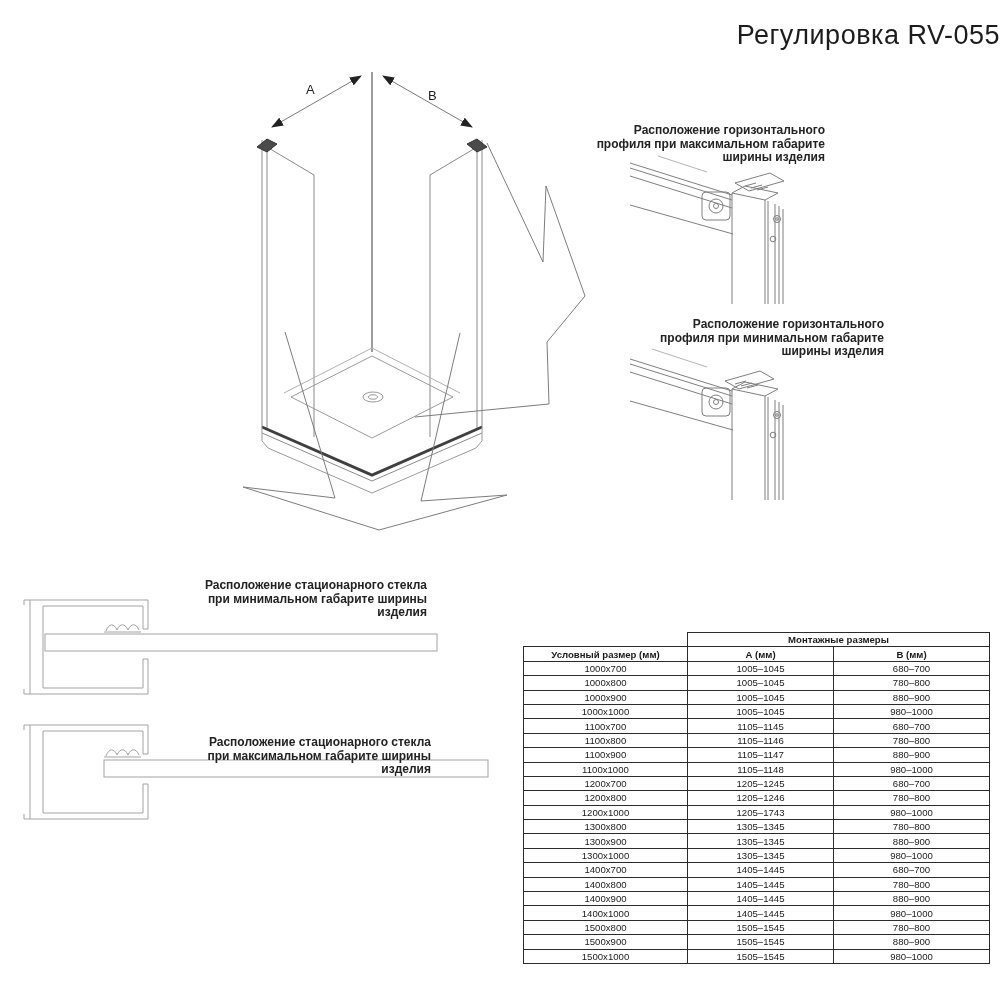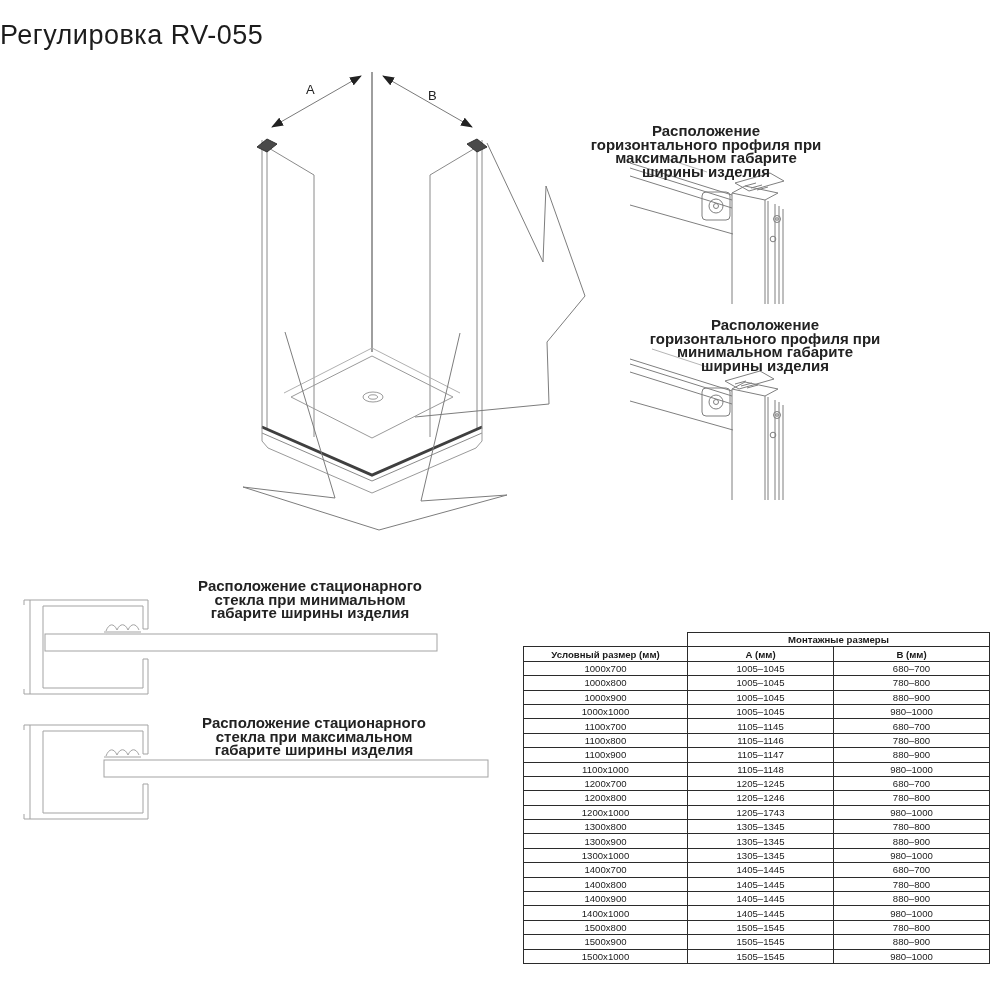--- a/index.html
+++ b/index.html
@@ -1,29 +1,29 @@
 <!DOCTYPE html>
 <html><head>
 <meta charset="utf-8">
 <style>
   html,body{margin:0;padding:0;background:#fff;}
   .stage{position:relative;width:1000px;height:1000px;background:#fff;overflow:hidden;
          font-family:"Liberation Sans",sans-serif;color:#1a1a1a;}
-  .title{position:absolute;left:0;top:20px;width:1000px;text-align:left;
+  .title{position:absolute;left:0;top:20px;width:1000px;text-align:right;
          font-size:27px;font-weight:400;color:#1c1c1c;letter-spacing:.5px;}
   .linework{position:absolute;left:0;top:0;width:1000px;height:1000px;}
   .dimlabel{position:absolute;font-size:13px;color:#222;}
   .dim-a{left:306px;top:82px;}
   .dim-b{left:428px;top:88px;}
-  .caption{position:absolute;font-size:15px;font-weight:bold;line-height:13.5px;
-           color:#222;text-align:center;}
+  .caption{position:absolute;font-size:12px;font-weight:bold;line-height:13.5px;
+           color:#222;text-align:right;}
   .cap1{left:587px;top:124px;width:238px;}
   .cap2{left:599px;top:318px;width:238px;margin-left:47px;}
   .cap3{left:193px;top:579px;width:234px;}
-  .cap4{left:197px;top:716px;width:234px;}
+  .cap4{left:197px;top:736px;width:234px;}
   .sizes-table{position:absolute;left:523px;top:632px;width:466px;
                border-collapse:collapse;table-layout:fixed;
                font-size:9.6px;line-height:11px;}
   .sizes-table td,.sizes-table th{border:1px solid #2b2b2b;text-align:center;
                padding:0 2px;height:13.4px;font-weight:normal;white-space:nowrap;overflow:hidden;}
   .sizes-table th{font-weight:bold;}
   .sizes-table .blank{border:none;}
   .col-size{width:164px;}.col-a{width:146px;}.col-b{width:156px;}
 </style>
 </head>

